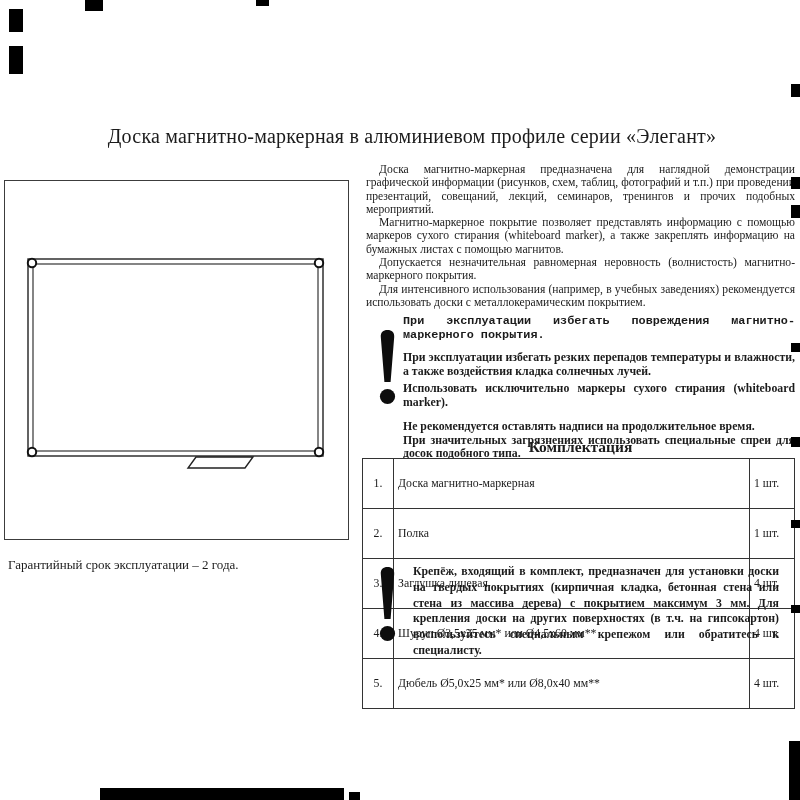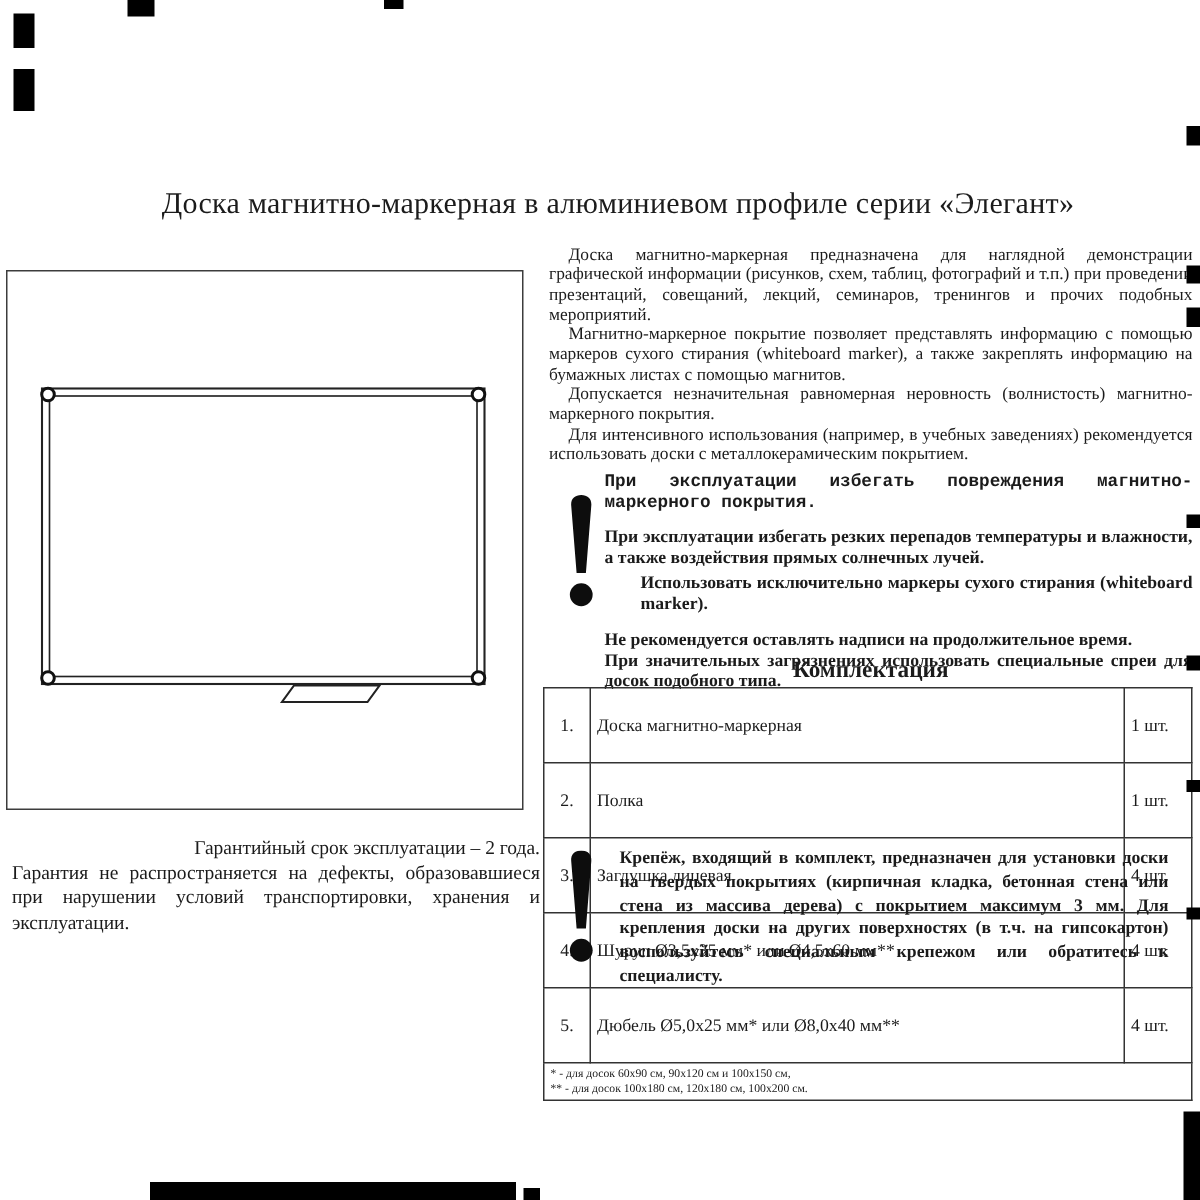--- a/index.html
+++ b/index.html
@@ -22,21 +22,21 @@
   
   #warnings{position:absolute;left:366px;top:312px;width:429px;}
   #warn-icon-1{position:absolute;left:12px;top:18px;}
   #warnings .warn-text{margin-left:37px;}
   #warnings p{
     margin:0;font-weight:bold;text-align:justify;
     font-size:11.8px;line-height:13.5px;
   }
   #warnings p.w1{margin-top:3px;margin-bottom:9px;font-family:Liberation Mono, monospace;}
   #warnings p.w2{margin-bottom:4px;}
-  #warnings p.w3{margin-bottom:11px;margin-left:24px;}
+  #warnings p.w3{margin-bottom:11px;}
   #warnings p.w4{margin-bottom:0;}
   
   #pkg-title{
     position:absolute;left:366px;top:438px;width:429px;
     text-align:center;font-weight:bold;font-size:15.5px;
   }
   #pkg-wrap{position:absolute;left:362px;top:458px;width:433px;}
   #pkg-table{width:100%;border-collapse:collapse;font-size:11.8px;}
   #pkg-table td{
     border:1px solid #333;height:13px;line-height:13px;
@@ -50,21 +50,21 @@
   }
   
   #mount{position:absolute;left:366px;top:561px;width:429px;}
   #warn-icon-2{position:absolute;left:12px;top:6px;}
   #mount .mount-text{
     margin:3px 16px 0 47px;font-weight:bold;text-align:justify;
     font-size:11.8px;line-height:15.8px;
   }
   
   #warranty{position:absolute;left:8px;top:557px;width:352px;}
-  #warranty p{margin:0;font-size:13px;line-height:16.6px;text-align:right;}
+  #warranty p{margin:0;font-size:13px;line-height:16.6px;}
   #warranty p.just{text-align:justify;}
   
   #board-figure{
     position:absolute;left:4px;top:180px;width:343px;height:358px;
     border:1px solid #3c3c3c;
   }
   #board-figure svg{position:absolute;left:0;top:0;}
   
   .mark{position:absolute;background:#000;}
 </style>
@@ -94,21 +94,21 @@
 
 <div id="warnings">
   <span id="warn-icon-1">
     <svg width="19" height="75" viewBox="0 0 19 75">
       <path d="M9.5 0 C13.8 0 16.6 2.6 16.2 7 L12.6 52 L6.4 52 L2.8 7 C2.4 2.6 5.2 0 9.5 0 Z" fill="#0d0d0d"></path>
       <circle cx="9.5" cy="66.5" r="7.6" fill="#0d0d0d"></circle>
     </svg>
   </span>
   <div class="warn-text">
     <p class="w1">При эксплуатации избегать повреждения магнитно-маркерного покрытия.</p>
-    <p class="w2">При эксплуатации избегать резких перепадов температуры и влажности, а также воздействия прямых солнечных лучей.</p>
+    <p class="w2">При эксплуатации избегать резких перепадов температуры и влажности, а также воздействия кладка солнечных лучей.</p>
     <p class="w3">Использовать исключительно маркеры сухого стирания (whiteboard marker).</p>
     <p class="w4">Не рекомендуется оставлять надписи на продолжительное время.</p>
     <p class="w5">При значительных загрязнениях использовать специальные спреи для досок подобного типа.</p>
   </div>
 </div>
 
 <div id="pkg-title">Комплектация</div>
 <div id="pkg-wrap">
   <table id="pkg-table">
     <tbody>
@@ -132,39 +132,34 @@
         <td class="t-name">Шуруп Ø3,5x35 мм* или Ø4,5x60 мм**</td>
         <td class="t-qty">4 шт.</td>
       </tr>
       <tr>
         <td class="t-num">5.</td>
         <td class="t-name">Дюбель Ø5,0x25 мм* или Ø8,0x40 мм**</td>
         <td class="t-qty">4 шт.</td>
       </tr>
     </tbody>
   </table>
-  <div id="pkg-notes">
-    <div>* - для досок 60x90 см, 90x120 см и 100x150 см,</div>
-    <div>** - для досок 100x180 см, 120x180 см, 100x200 см.</div>
-  </div>
 </div>
 
 <div id="mount">
   <span id="warn-icon-2">
     <svg width="19" height="75" viewBox="0 0 19 75">
       <path d="M9.5 0 C13.8 0 16.6 2.6 16.2 7 L12.6 52 L6.4 52 L2.8 7 C2.4 2.6 5.2 0 9.5 0 Z" fill="#0d0d0d"></path>
       <circle cx="9.5" cy="66.5" r="7.6" fill="#0d0d0d"></circle>
     </svg>
   </span>
   <p class="mount-text">Крепёж, входящий в комплект, предназначен для установки доски на твердых покрытиях (кирпичная кладка, бетонная стена или стена из массива дерева) с покрытием максимум 3 мм. Для крепления доски на других поверхностях (в т.ч. на гипсокартон) воспользуйтесь специальным крепежом или обратитесь к специалисту.</p>
 </div>
 
 <div id="warranty">
   <p>Гарантийный срок эксплуатации – 2 года.</p>
-  <p class="just">Гарантия не распространяется на дефекты, образовавшиеся при нарушении условий транспортировки, хранения и эксплуатации.</p>
 </div>
 
 <div class="mark" style="left:9px;top:9px;width:14px;height:23px;"></div>
 <div class="mark" style="left:9px;top:46px;width:14px;height:28px;"></div>
 <div class="mark" style="left:85px;top:0;width:18px;height:11px;"></div>
 <div class="mark" style="left:256px;top:0;width:13px;height:6px;"></div>
 <div class="mark" style="left:791px;top:84px;width:9px;height:13px;"></div>
 <div class="mark" style="left:791px;top:177px;width:9px;height:12px;"></div>
 <div class="mark" style="left:791px;top:205px;width:9px;height:13px;"></div>
 <div class="mark" style="left:791px;top:343px;width:9px;height:9px;"></div>

